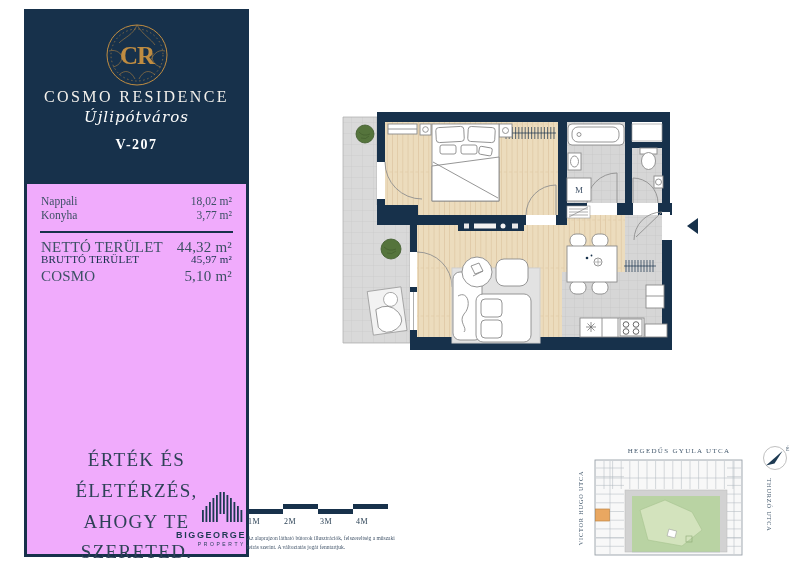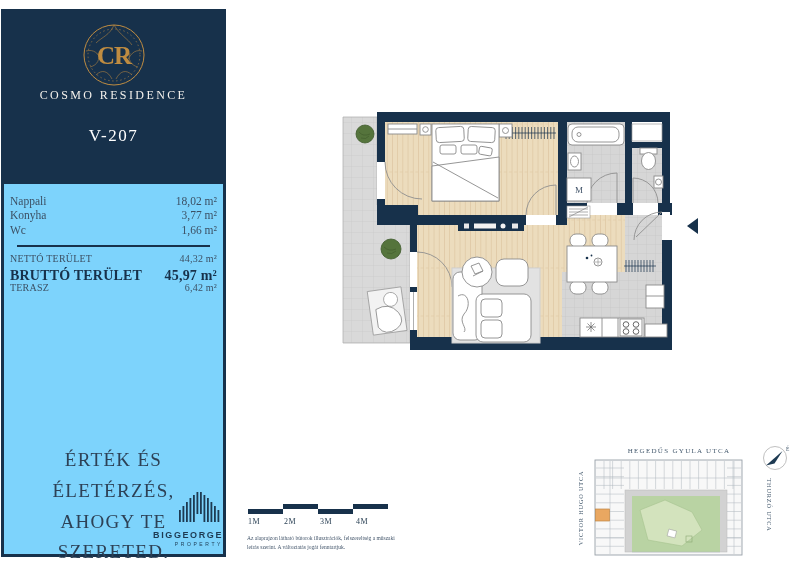--- a/index.html
+++ b/index.html
@@ -1,34 +1,34 @@
 <!DOCTYPE html>
 <html><head>
 <meta charset="utf-8">
 <style>
   html,body{margin:0;padding:0}
   body{width:800px;height:565px;position:relative;background:#fff;overflow:hidden;
        font-family:"Liberation Serif",serif;color:#2d4156}
 
   
-  .panel{position:absolute;left:1px;top:9px;width:219px;height:542px;
-         border:3px solid #17314b;background:#7dd3fc}
+  .panel{position:absolute;left:24px;top:9px;width:219px;height:542px;
+         border:3px solid #17314b;background:#f0abfc}
   .panel-header{height:172px;background:#17314b;color:#fff;text-align:center;overflow:hidden}
   .logo-svg{display:block;margin:11px auto 1px}
-  .brand-name{font-size:12px;letter-spacing:2.4px;color:#f4f1ec}
+  .brand-name{font-size:16px;letter-spacing:2.4px;color:#f4f1ec}
   .brand-district{font-size:15px;font-style:italic;font-family:"DejaVu Serif",serif;
                   color:#fdfdfc;margin-top:2px;letter-spacing:1px}
-  .unit-id{font-size:17px;font-weight:normal;letter-spacing:1.5px;margin-top:23px;color:#fff}
-  .area-list{padding:11px 6px 0}
+  .unit-id{font-size:14px;font-weight:bold;letter-spacing:1.5px;margin-top:11px;color:#fff}
+  .area-list{padding:11px 14px 0}
   .area-row{display:flex;justify-content:space-between;align-items:baseline;
             font-size:11.5px;color:#3c5064;height:14.4px}
   .area-row .val{}
   .list-divider{height:2px;background:#17314b;margin:7px 13px 6px}
-  .totals .area-row{font-size:10px;letter-spacing:0.2px}
-  .totals .area-row.bold{font-weight:bold;font-size:14px;color:#17314b}
+  .totals .area-row{font-size:15px;letter-spacing:0.2px}
+  .totals .area-row.bold{font-weight:normal;font-size:11px;color:#17314b}
   .slogan{position:absolute;left:0;right:0;top:433px;text-align:center;
           font-size:19px;letter-spacing:1.3px;line-height:1.62;color:#2d4156}
   .biggeorge{position:absolute;left:0;right:0;bottom:7px;text-align:right;color:#1d3a52}
   .bg-name{font-family:"Liberation Sans",sans-serif;font-weight:bold;font-size:9px;
            letter-spacing:1.6px;margin-top:2px}
   .bg-sub{font-family:"Liberation Sans",sans-serif;font-size:5px;letter-spacing:2.6px;margin-top:1px}
 
   
   .floorplan-svg{position:absolute;left:340px;top:100px}
   .map-svg{position:absolute;left:570px;top:438px}
@@ -51,52 +51,49 @@
         <path d="M4,28 C12,26 16,30 20,38"></path>
           <path d="M60,28 C52,26 48,32 44,40"></path>
         <path d="M14,52 C20,46 26,48 30,56"></path>
           <path d="M50,52 C44,46 38,48 34,56"></path>
         <path d="M8,44 C16,42 18,36 16,30"></path>
           <path d="M56,44 C48,42 46,36 48,30"></path>
       </g>
       <text x="32" y="41" text-anchor="middle" font-size="25" font-weight="bold" fill="#bf8c41" letter-spacing="-1">CR</text>
     </svg>
     <div class="brand-name">COSMO RESIDENCE</div>
+    <div class="brand-district">Újlipótváros</div>
     <div class="unit-id">V-207</div>
   </div>
 
   <div class="area-list">
     <div class="area-row">
         <span>Nappali</span>
         <span class="val">18,02 m²</span>
       </div>
     <div class="area-row">
         <span>Konyha</span>
         <span class="val">3,77 m²</span>
       </div>
-    <div class="area-row">
-        <span>Wc</span>
-        <span class="val">1,66 m²</span>
-      </div>
   </div>
 
   <div class="list-divider"></div>
 
   <div class="area-list totals" style="padding-top:0">
     <div class="area-row">
         <span>NETTÓ TERÜLET</span>
         <span class="val">44,32 m²</span>
       </div>
     <div class="area-row bold">
         <span>BRUTTÓ TERÜLET</span>
         <span class="val">45,97 m²</span>
       </div>
     <div class="area-row">
-        <span>TERASZ</span>
-        <span class="val">6,42 m²</span>
+        <span>COSMO</span>
+        <span class="val">5,10 m²</span>
       </div>
   </div>
 
   <div class="slogan">
     <div>ÉRTÉK ÉS ÉLETÉRZÉS,</div>
     <div>AHOGY TE SZERETED.</div>
   </div>
 
   <div class="biggeorge">
     <svg width="46" height="34" viewBox="0 0 46 34">

